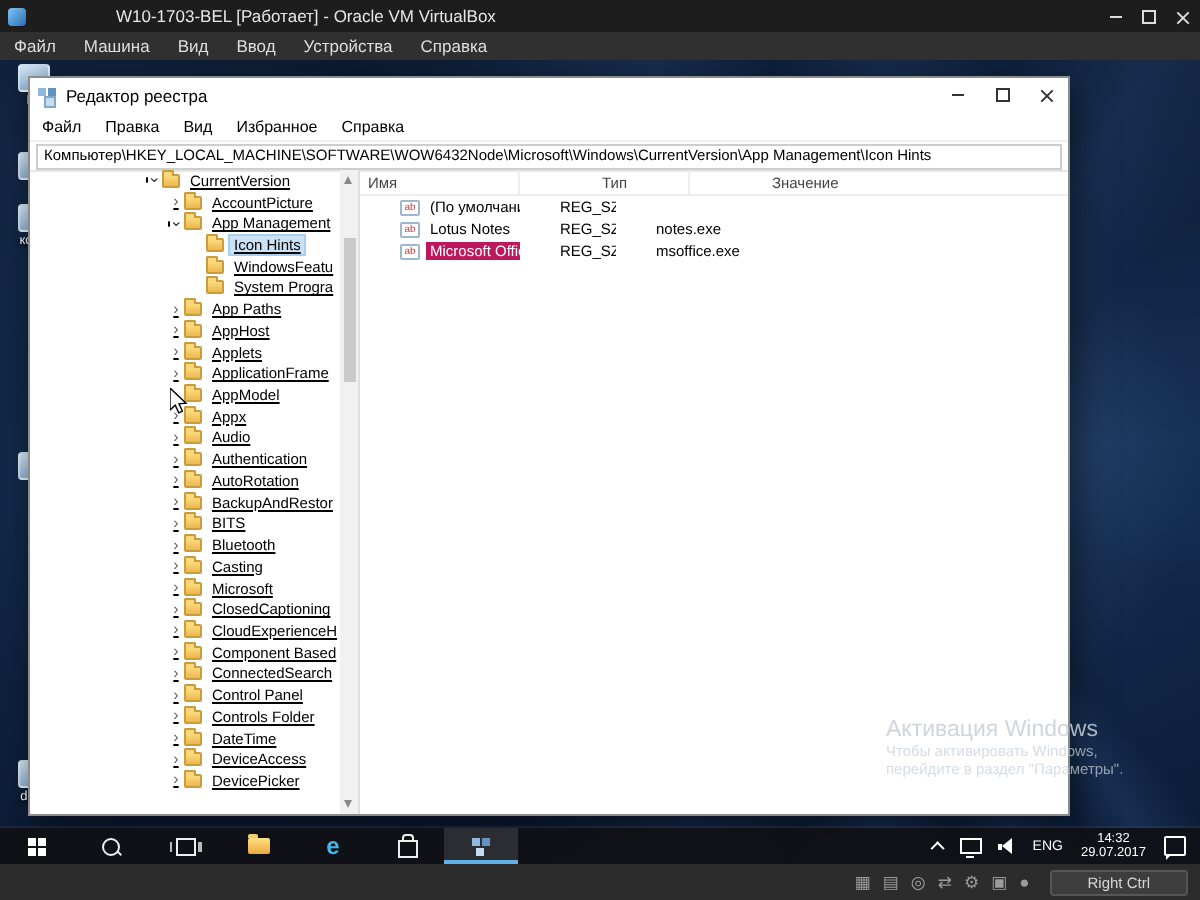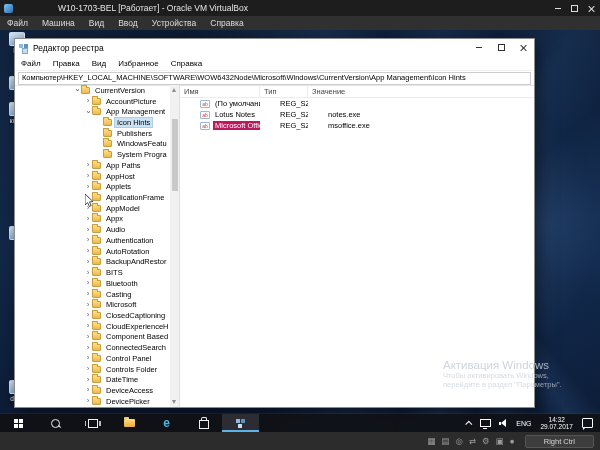--- a/index.html
+++ b/index.html
@@ -78,38 +78,38 @@
   .rw-menu-item { padding:0 6px; }
 
   .rw-address { height:15px; display:flex; align-items:center; padding:0 3px; border-bottom:1px solid #e6e6e6; box-sizing:border-box; }
   .rw-address-box { flex:1; height:11px; border:1px solid #cdcdcd; font-size:7.5px; line-height:10px;
                     padding:0 3px; white-space:nowrap; overflow:hidden; color:#000; }
 
   .rw-body { position:absolute; top:46px; left:0; right:0; bottom:0; display:flex; }
 
   .rw-tree { position:relative; width:164px; border-right:1px solid #dfdfdf; overflow:hidden; flex:none; }
   .tree-rows { position:absolute; top:0; left:0; right:9px; bottom:0; overflow:hidden; }
-  .tree-row { display:flex; align-items:center; height:10.73px; font-size:7.5px; white-space:nowrap; color:#000; box-sizing:border-box; }
+  .tree-row { display:flex; align-items:center; height:10.73px; font-size:7.5px; white-space:nowrap; color:#000; box-sizing:border-box;text-decoration:underline; }
   .chev { width:8px; flex:none; font-size:8px; color:#666; text-align:center; display:inline-block; line-height:8px; }
   .chev.expanded { transform:rotate(90deg); color:#222; }
   .folder-ico { position:relative; width:9px; height:7px; background:linear-gradient(#fbd97b,#edb74e);
                 border:1px solid #c79d3e; border-radius:1px; margin-right:3px; flex:none; box-sizing:border-box; }
   .folder-ico::before { content:""; position:absolute; top:-3px; left:-1px; width:4px; height:2px;
                 background:#fbd97b; border:1px solid #c79d3e; border-bottom:none; border-radius:1px 1px 0 0; }
   .tree-label { padding:0 2px; }
   .tree-label.selected { background:#cbe2f5; box-shadow:0 0 0 1px #a9cfec; }
 
   .tree-scrollbar { position:absolute; top:0; right:0; bottom:0; width:9px; background:#f1f1f1; }
   .sb-arrow { position:absolute; left:2px; width:0; height:0; border-left:2.5px solid transparent; border-right:2.5px solid transparent; }
   .sb-up { top:3px; border-bottom:4px solid #8a8a8a; }
   .sb-down { bottom:3px; border-top:4px solid #8a8a8a; }
   .tree-thumb { position:absolute; top:34px; left:1.5px; width:6px; height:72px; background:#c9c9c9; }
 
   .rw-list { flex:1; position:relative; overflow:hidden; }
-  .list-header { display:flex; height:12px; font-size:7.5px; color:#444; border-bottom:1px solid #ededed; }
+  .list-header { display:flex; height:12px; font-size:7.5px; color:#444; border-bottom:1px solid #ededed;gap:37px; }
   .lh-cell { padding-left:4px; border-right:1px solid #ededed; height:100%; display:flex; align-items:center; box-sizing:border-box; }
   .col-name { width:80px; flex:none; } .col-type { width:48px; flex:none; } .col-value { flex:1; border-right:none; }
   .list-row { display:flex; height:11px; align-items:center; font-size:7.5px; color:#000; }
   .cell { padding-left:20px; box-sizing:border-box; white-space:nowrap; overflow:hidden; display:flex; align-items:center; }
   .ab-ico { flex:none; width:10px; height:8px; border:1px solid #9eb6ce; background:#fff; color:#cf3a3a;
             font-size:5px; line-height:6px; display:flex; align-items:center; justify-content:center; margin-right:3px; border-radius:1px; box-sizing:border-box; }
   .val-name { padding:0 2px; } .val-name.selected { background:#be185d; color:#fff; }
 
   
   .taskbar { position:absolute; left:0; bottom:0; width:100%; height:18px; background:rgba(16,18,23,0.97);
@@ -283,25 +283,20 @@
                 <span class="folder-ico"></span>
                 <span class="tree-label">App Management</span>
               </div>
 
               <div class="tree-row" style="padding-left: 80px;">
                 <span class="chev"></span>
                 <span class="folder-ico"></span>
                 <span class="tree-label selected">Icon Hints</span>
               </div>
 
-              <div class="tree-row" style="padding-left: 80px;">
-                <span class="chev"></span>
-                <span class="folder-ico"></span>
-                <span class="tree-label">Publishers</span>
-              </div>
 
               <div class="tree-row" style="padding-left: 80px;">
                 <span class="chev"></span>
                 <span class="folder-ico"></span>
                 <span class="tree-label">WindowsFeatu</span>
               </div>
 
               <div class="tree-row" style="padding-left: 80px;">
                 <span class="chev"></span>
                 <span class="folder-ico"></span>

